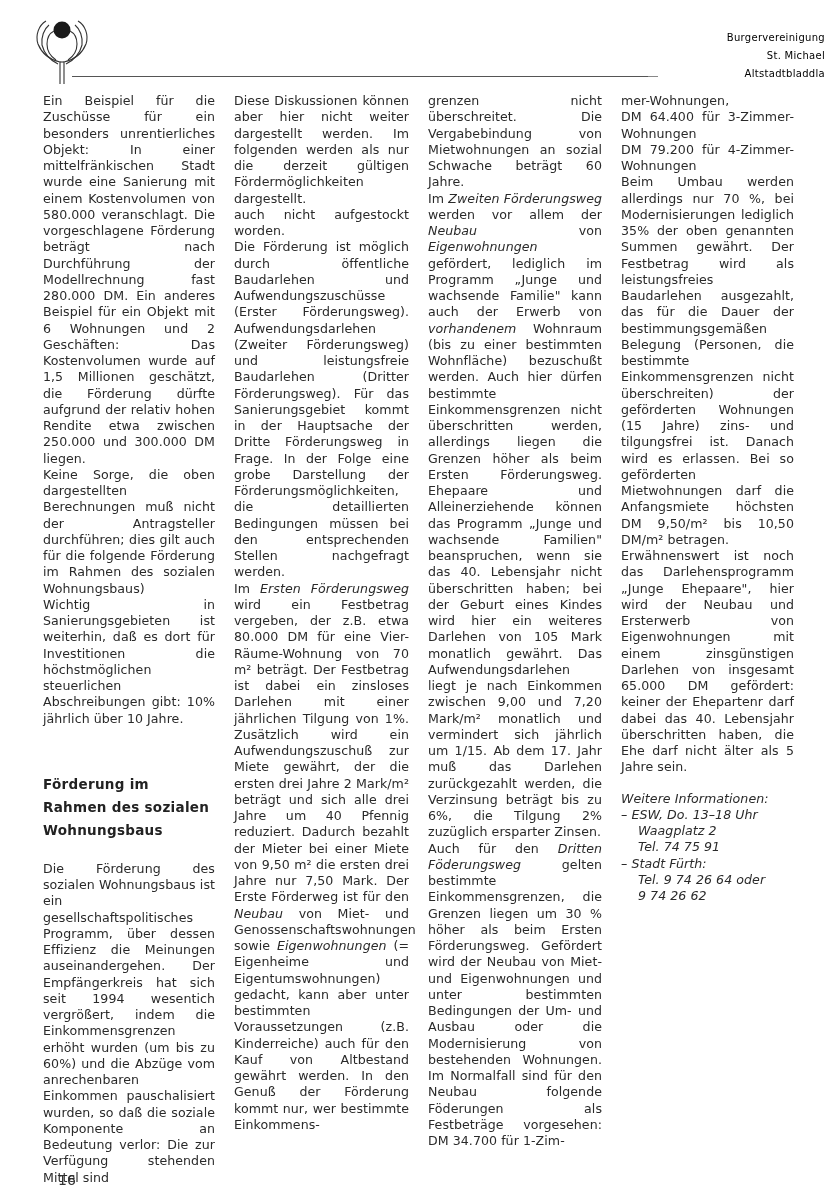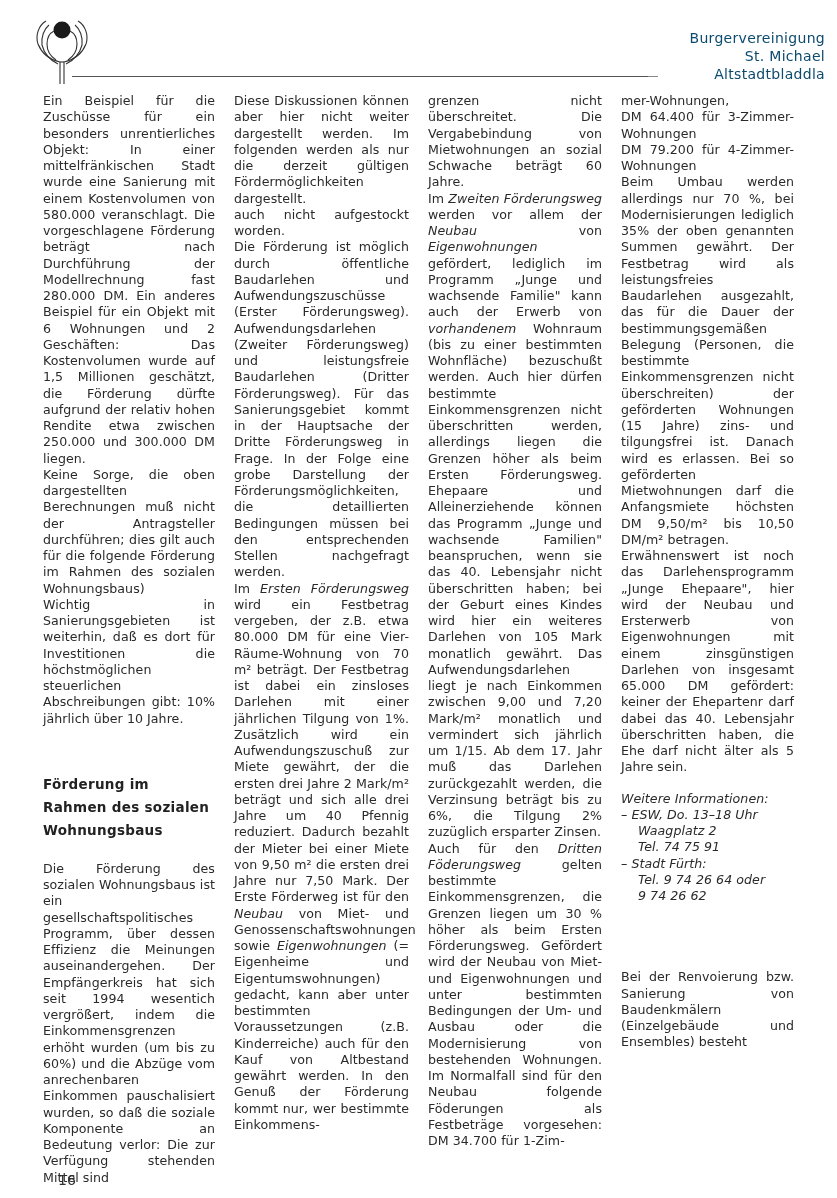--- a/index.html
+++ b/index.html
@@ -2,21 +2,21 @@
 <html><head>
 <meta charset="utf-8">
 <style>
   html, body { margin: 0; padding: 0; background: #ffffff; }
   body { width: 837px; height: 1198px; position: relative; overflow: hidden;
          font-family: "DejaVu Sans", sans-serif; color: #2a2a2a; }
   .logo { position: absolute; left: 33px; top: 18px; width: 58px; height: 68px; }
   .rule { position: absolute; left: 72px; top: 76px; width: 578px; height: 1px; background: #555; }
   .rule-tick { position: absolute; left: 648px; top: 76px; width: 10px; height: 1px; background: #888; }
   .masthead { position: absolute; right: 12px; top: 29px; text-align: right;
-              font-size: 14px; line-height: 18px; color: #0c4a6e; letter-spacing: 0.3px; }
+              font-size: 10px; line-height: 18px; color: #000000; letter-spacing: 0.3px; }
   .masthead div { white-space: nowrap; }
   .col { position: absolute; top: 93px; font-size: 12.6px; line-height: 16.25px;
          text-align: justify; hyphens: none; letter-spacing: 0.05px; }
   .col1 { left: 43px; width: 172px; }
   .col2 { left: 234px; width: 175px; }
   .col3 { left: 428px; width: 174px; }
   .col4 { left: 621px; width: 173px; }
   .col p { margin: 0; }
   .col em { font-style: italic; }
   .heading { font-weight: bold; font-size: 13.5px; line-height: 23px; text-align: left; letter-spacing: 0.3px; color: #222; }
@@ -83,16 +83,15 @@
     <div>Weitere Informationen:</div>
     <div>– ESW, Do. 13–18 Uhr</div>
     <div class="ind">Waagplatz 2</div>
     <div class="ind">Tel. 74 75 91</div>
     <div>– Stadt Fürth:</div>
     <div class="ind">Tel. 9 74 26 64 oder</div>
     <div class="ind">9 74 26 62</div>
   </div>
   <div class="gap-l"></div>
   <div class="gap-m"></div>
-  <p>Bei der Renvoierung bzw. Sanierung von Baudenkmälern (Einzelgebäude und Ensembles) besteht</p>
 </div>
 
 <div class="pagenum">16</div>
 
 </body></html>

